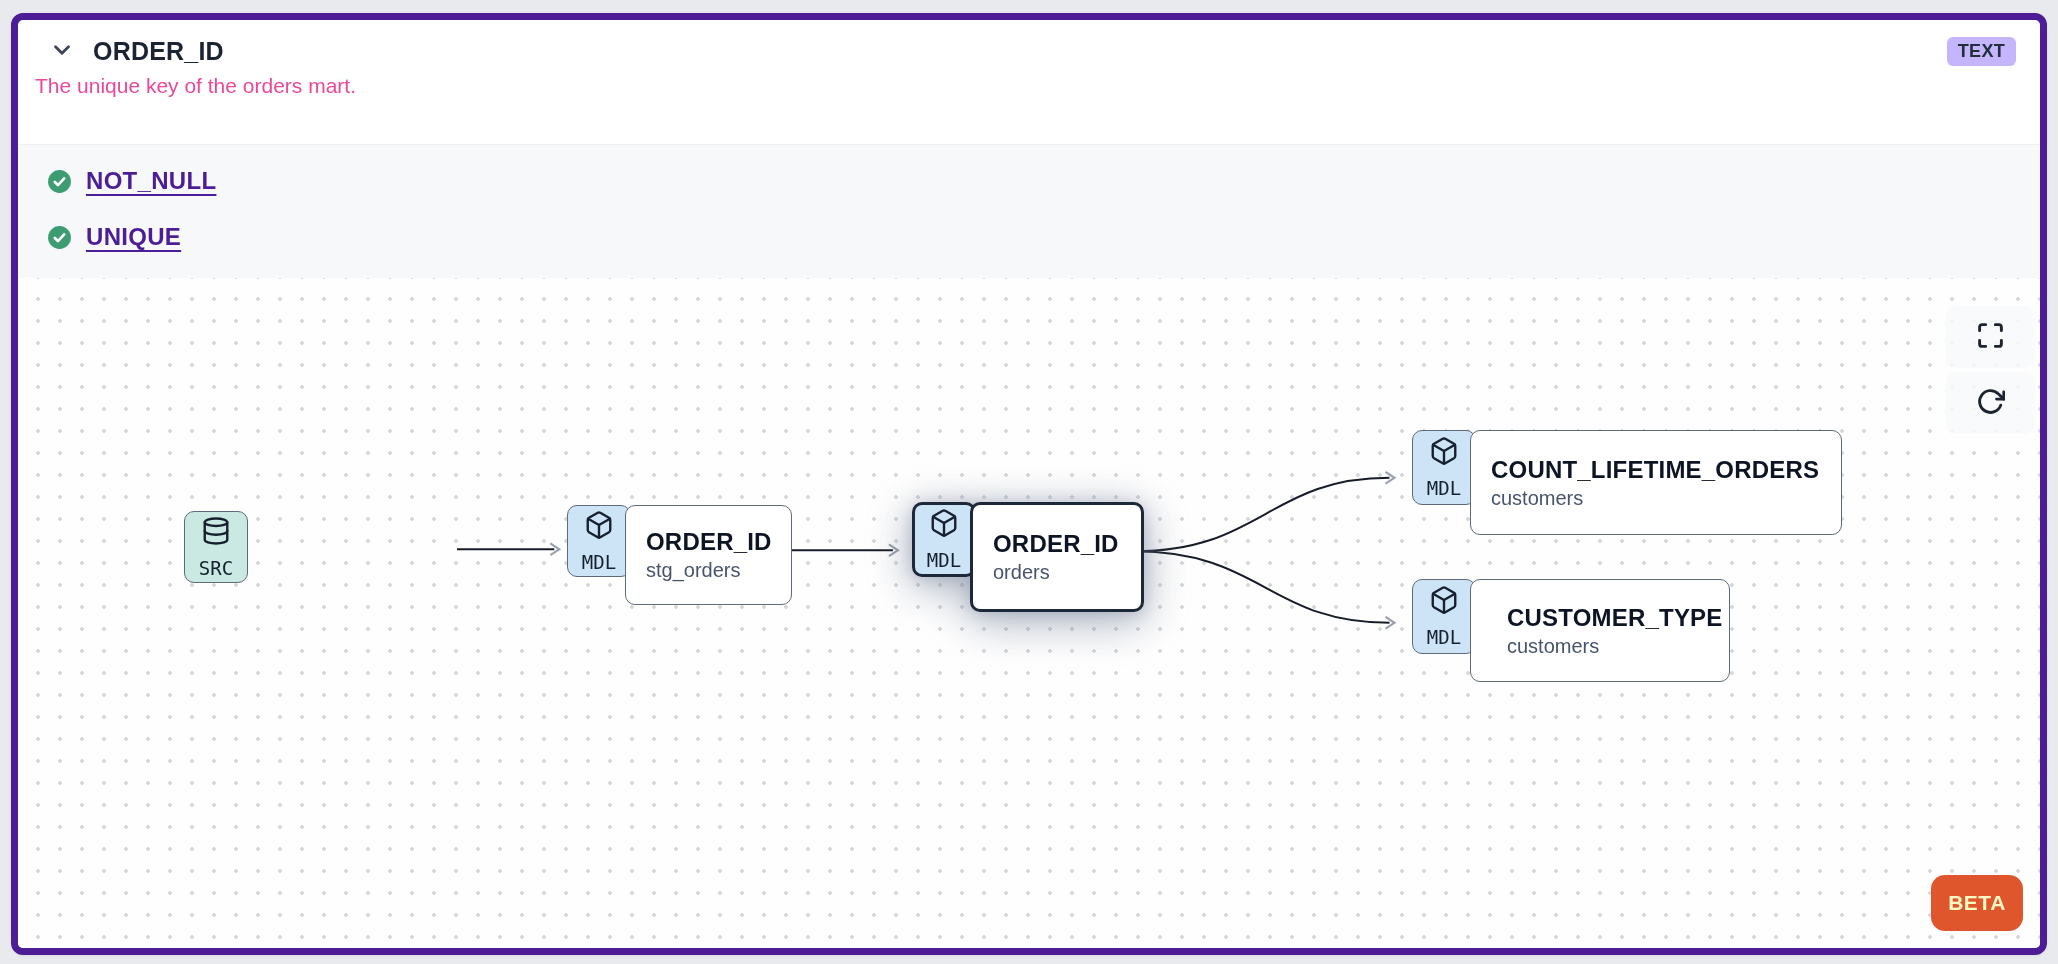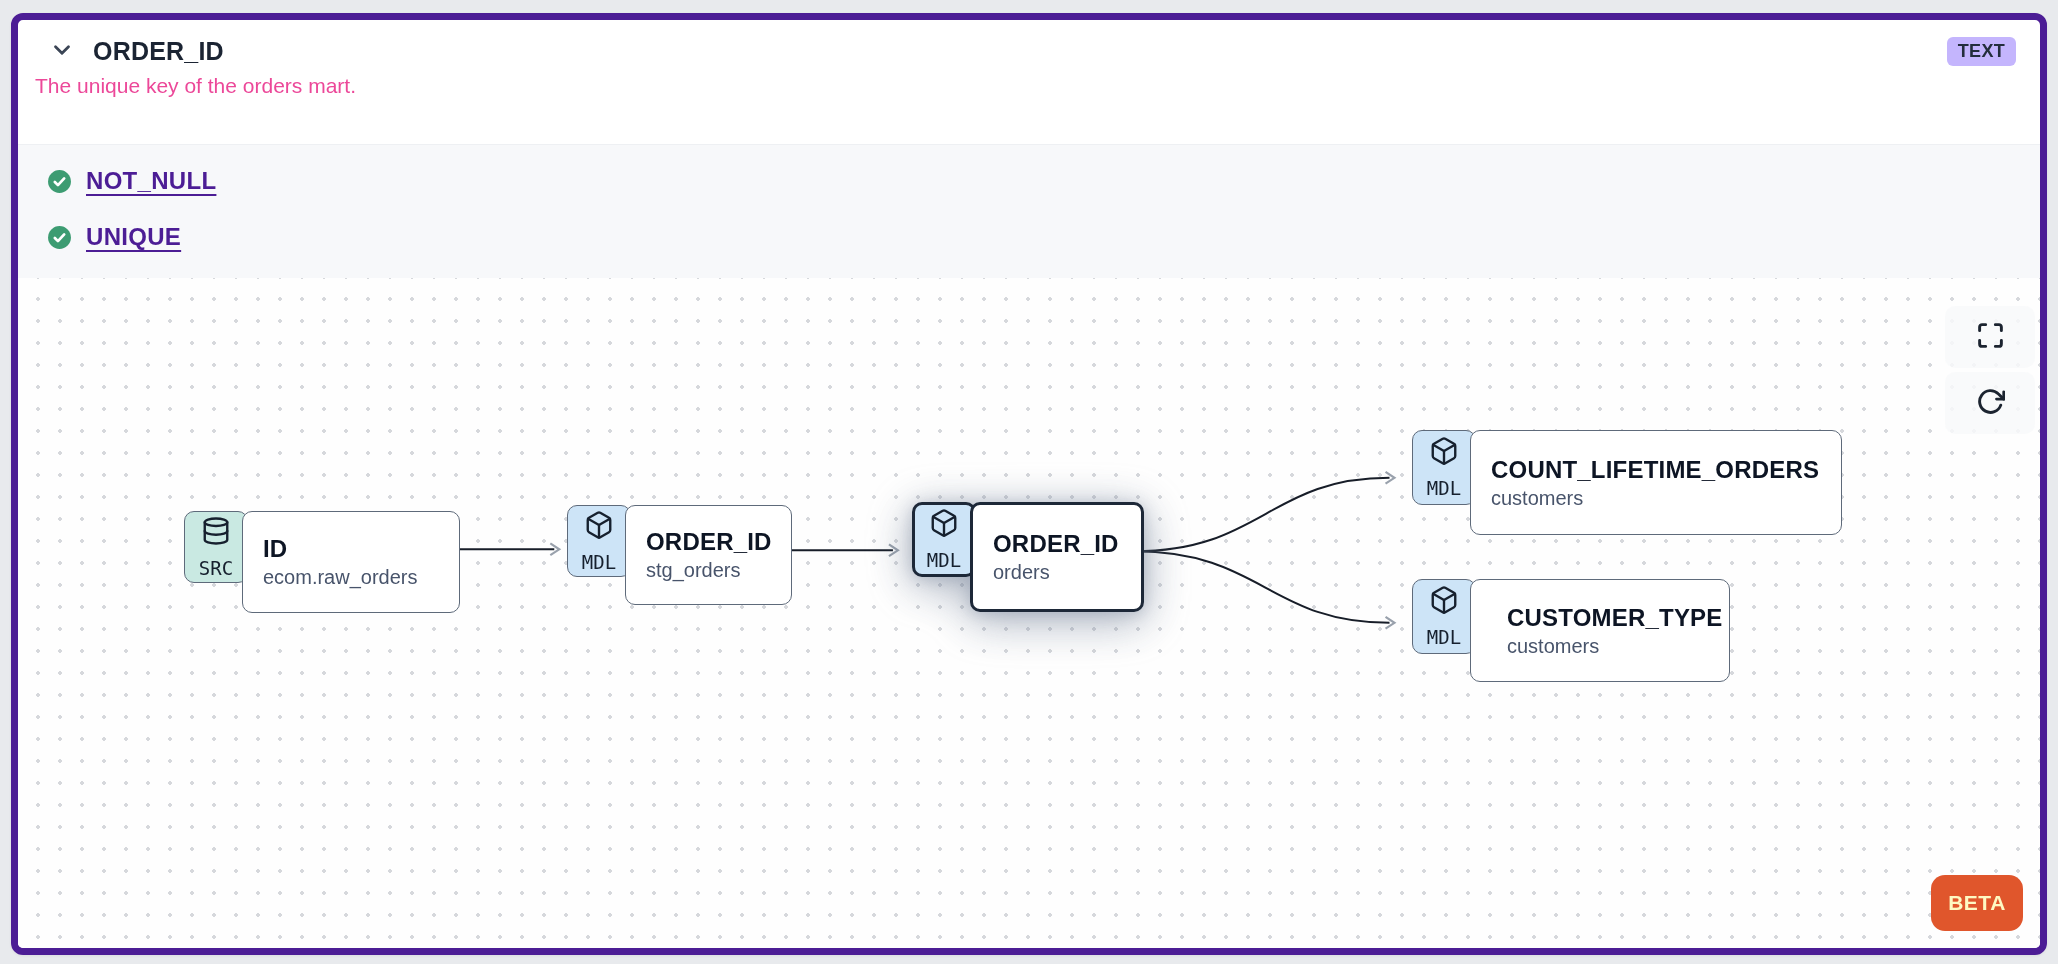--- a/index.html
+++ b/index.html
@@ -161,24 +161,20 @@
       <div class="badge src">
         <span>
           <svg viewBox="0 0 24 24" fill="none" stroke="currentColor" stroke-width="1.9" stroke-linecap="round" stroke-linejoin="round" width="30" height="30">
               <ellipse cx="12" cy="5" rx="9" ry="3"></ellipse>
               <path d="M21 12c0 1.66-4 3-9 3s-9-1.34-9-3"></path>
               <path d="M3 5v14c0 1.66 4 3 9 3s9-1.34 9-3V5"></path>
             </svg>
         </span>
         <span class="badge-label">SRC</span>
       </div>
-      <div class="node-card" style="width:218px; height:102px;">
-        <div class="node-title">ID</div>
-        <div class="node-sub">ecom.raw_orders</div>
-      </div>
     </div>
 
     <div class="node" style="left:549px; top:227px;">
       <div class="badge mdl">
         <span>
           <svg viewBox="0 0 24 24" fill="none" stroke="currentColor" stroke-width="1.9" stroke-linecap="round" stroke-linejoin="round" width="30" height="30">
               <path d="M21 16V8a2 2 0 0 0-1-1.73l-7-4a2 2 0 0 0-2 0l-7 4A2 2 0 0 0 3 8v8a2 2 0 0 0 1 1.73l7 4a2 2 0 0 0 2 0l7-4A2 2 0 0 0 21 16z"></path>
               <polyline points="3.27 6.96 12 12.01 20.73 6.96"></polyline>
               <line x1="12" y1="22.08" x2="12" y2="12"></line>
             </svg>

